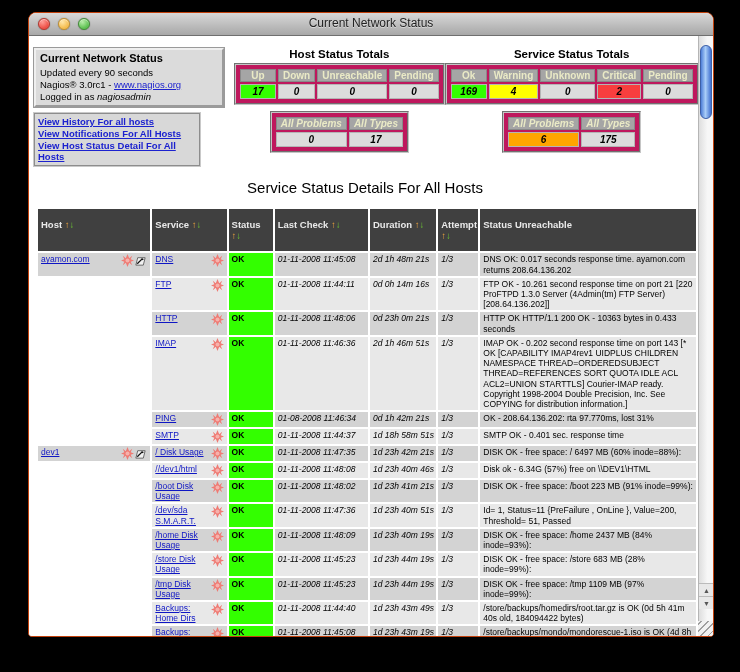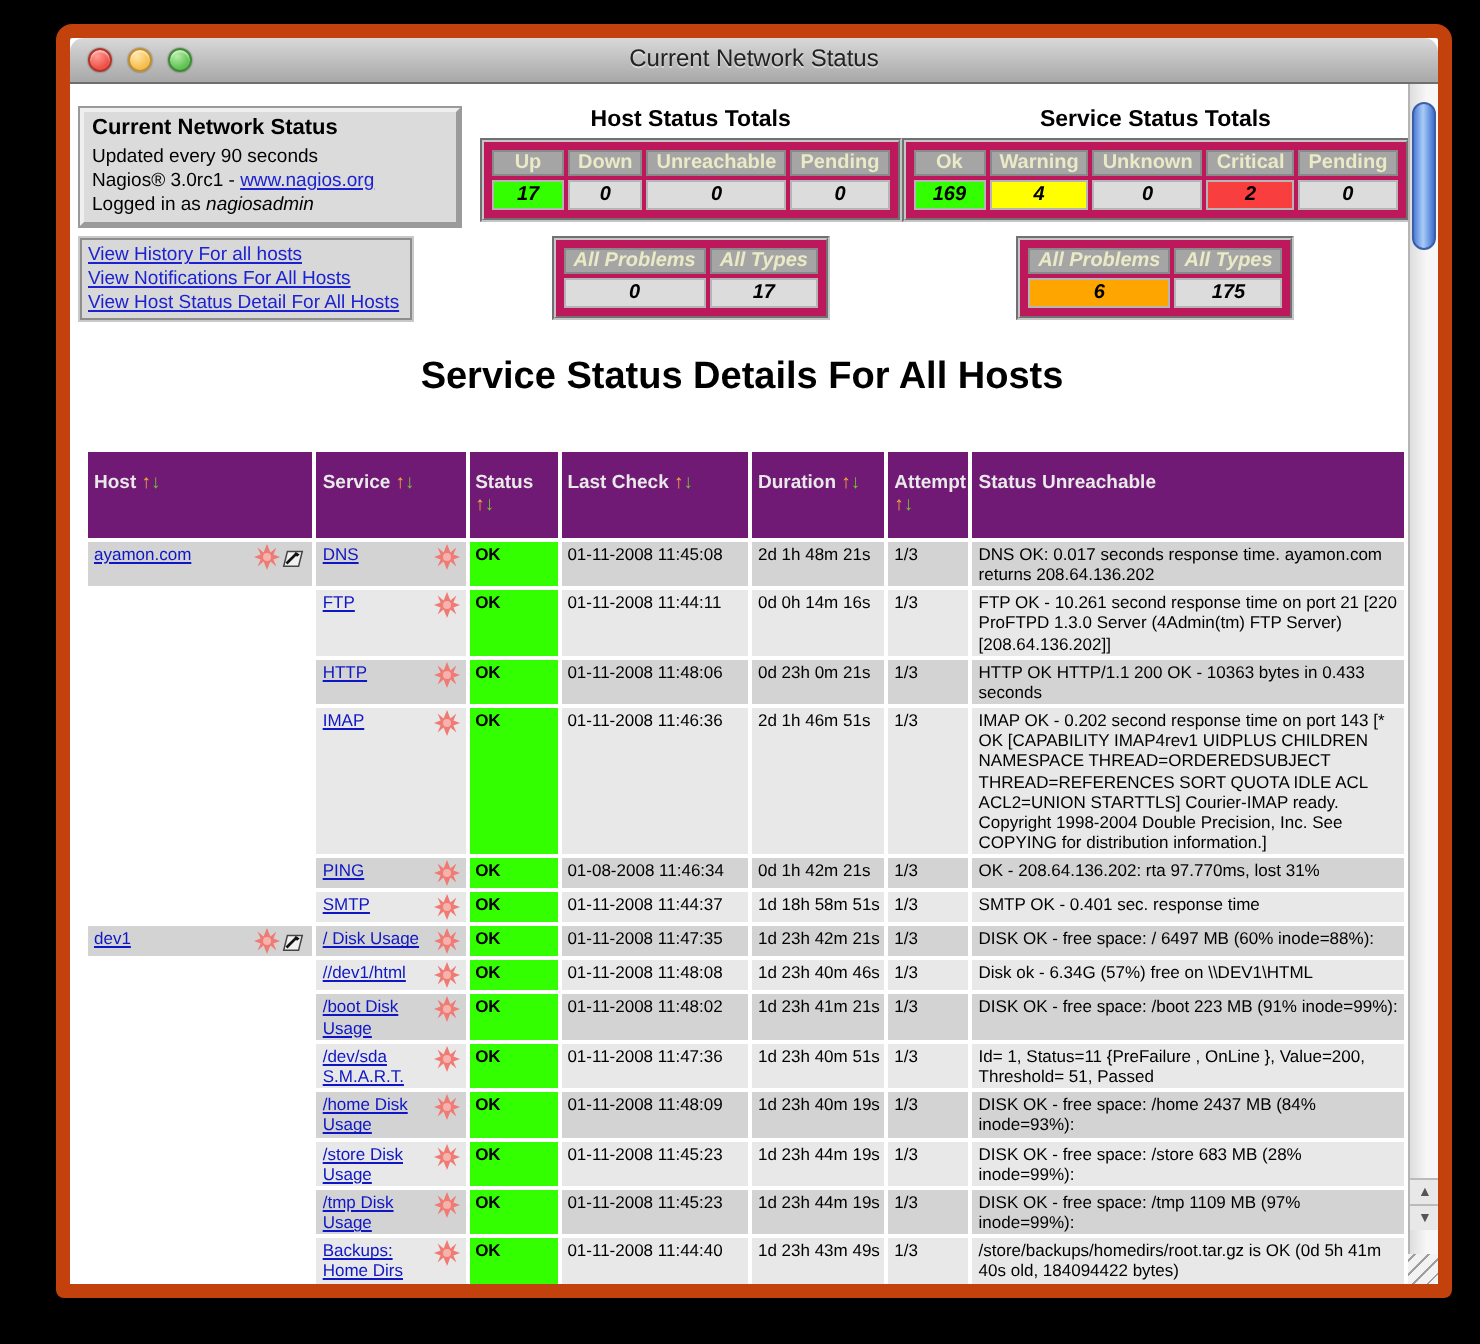--- a/index.html
+++ b/index.html
@@ -1,73 +1,73 @@
 <!DOCTYPE html>
 <html><head>
 <meta charset="utf-8">
 <style>
   html,body{margin:0;padding:0;width:740px;height:672px;background:#000;overflow:hidden;
     font-family:"Liberation Sans",sans-serif;}
   .window{position:absolute;left:28px;top:12px;width:684px;height:623px;background:#fff;
-    border:7px solid #c2410c;border-radius:8px 8px 4px 4px;box-shadow:0 12px 28px rgba(0,0,0,.85);}
+    border:1px solid #c2410c;border-radius:8px 8px 4px 4px;box-shadow:0 12px 28px rgba(0,0,0,.85);}
   .titlebar{height:22px;background:linear-gradient(#d9d9d9,#bdbdbd 55%,#a8a8a8);
     border-bottom:1px solid #6f6f6f;border-radius:7px 7px 0 0;position:relative;}
   .lights{position:absolute;left:9px;top:5px;display:flex;gap:8px;}
   .light{width:12px;height:12px;border-radius:50%;box-shadow:inset 0 1px 1px rgba(255,255,255,.6),0 0 1px rgba(0,0,0,.6);}
   .light.red{background:radial-gradient(circle at 35% 30%,#ff9d96,#ee5148 65%);border:1px solid #b2352c;box-sizing:border-box;}
   .light.yellow{background:radial-gradient(circle at 35% 30%,#ffe6a8,#f5bd4f 65%);border:1px solid #c08e2e;box-sizing:border-box;}
   .light.green{background:radial-gradient(circle at 35% 30%,#b8eda9,#5fc353 65%);border:1px solid #3f8a34;box-sizing:border-box;}
   .wtitle{text-align:center;line-height:21px;font-size:12px;color:#222;text-shadow:0 1px 0 rgba(255,255,255,.45);}
 
   .content{position:absolute;top:23px;left:0;right:0;bottom:0;background:#fff;overflow:hidden;border-radius:0 0 3px 3px;}
   .inner{position:absolute;left:0;top:0;right:15px;bottom:0;overflow:hidden;padding:12px 2px 0 5px;}
 
   
   .topbar{display:flex;align-items:flex-start;}
   .leftcol{width:200px;flex:0 0 200px;}
   .info-box{width:178px;background:#dbdbdb;border:2px outset #efefef;outline:1px solid #9a9a9a;
     padding:2px 4px 3px;font-size:9.5px;color:#000;line-height:1.25;}
   .info-title{font-weight:bold;font-size:11px;margin-bottom:1px;}
   .links-box{margin-top:6px;width:158px;background:#d8d8d8;border:1px solid #8d8d8d;outline:1px solid #c9c9c9;
     padding:2px 3px;}
-  .side-link{display:block;font-size:9.5px;font-weight:normal;color:#1c22cf;text-decoration:underline;line-height:1.22;cursor:pointer;}
+  .side-link{display:block;font-size:9.5px;font-weight:bold;color:#1c22cf;text-decoration:underline;line-height:1.22;cursor:pointer;}
   a.plain{color:#1c22cf;text-decoration:underline;cursor:pointer;}
   .ital{font-style:italic;}
 
   .totcol{flex:1;text-align:center;}
   .tot-title{font-weight:bold;font-size:11.5px;color:#000;margin-bottom:3px;}
   .tot-box{display:inline-block;border:2px groove #c5c5c5;background:#be185d;padding:2px;}
   .tot-box.all{margin-top:2px;}
   .tot-table{border-collapse:separate;border-spacing:2px;margin:0 auto;}
   .tot-h{background:#a5a5a5;color:#eaeac6;font-weight:bold;font-size:10px;padding:0 4px;
     border:1px solid #898989;text-align:center;white-space:nowrap;}
   .all .tot-h{font-style:italic;}
   .tot-v{background:#dcdcdc;color:#000;font-size:10px;font-weight:bold;padding:1px 6px;
     text-align:center;border:1px solid #b5b5b5;min-width:22px;font-style:italic;}
   .v-up,.v-ok{background:#33ff00;}
   .v-warning{background:#ffff00;}
   .v-critical{background:#f83e3e;}
   .v-problems{background:#ffa500;}
 
-  .page-title{text-align:center;font-size:19px;font-weight:bold;color:#000;margin:13px 0 24px;}
+  .page-title{text-align:center;font-size:15px;font-weight:normal;color:#000;margin:13px 0 11px;}
 
   
   .status-table{table-layout:fixed;width:662px;margin-left:2px;border-collapse:separate;
     border-spacing:2px;font-size:8.5px;color:#000;}
-  .status-table th{background:#701a75;color:#e9e9e9;font-size:9.5px;font-weight:bold;
+  .status-table th{background:#404040;color:#e9e9e9;font-size:9.5px;font-weight:bold;
     text-align:left;padding:10px 3px;vertical-align:top;line-height:1.2;}
   .ar{font-weight:bold;cursor:pointer;}
   .ar-up{color:#f0a43c;}
   .ar-down{color:#6cc832;}
   .status-table td{padding:1px 3px;vertical-align:top;line-height:1.2;word-wrap:break-word;overflow:hidden;}
   .dark{background:#d3d3d3;}
   .light-row{background:#e8e8e8;}
   .empty{background:#ffffff;}
   .st-ok{background:#33ff00;font-weight:bold;}
-  .c-last,.c-dur,.c-att{white-space:nowrap;}
+  .c-last,.c-dur,.c-att{white-space:nowrap;font-style:italic;}
   .cell-link{color:#0f16c4;text-decoration:underline;cursor:pointer;}
   .cellwrap{display:flex;justify-content:space-between;align-items:flex-start;gap:0;}
   .cellwrap a{flex:1 1 auto;}
   .icons{flex:0 0 auto;white-space:nowrap;}
   .icons .ic{display:inline-block;vertical-align:middle;cursor:pointer;}
   .ic svg{width:13px;height:13px;display:block;}
 
   
   .scrollbar{position:absolute;top:0;right:0;bottom:0;width:15px;
     background:linear-gradient(to right,#dedede,#f7f7f7 60%);border-left:1px solid #b5b5b5;box-sizing:border-box;}

